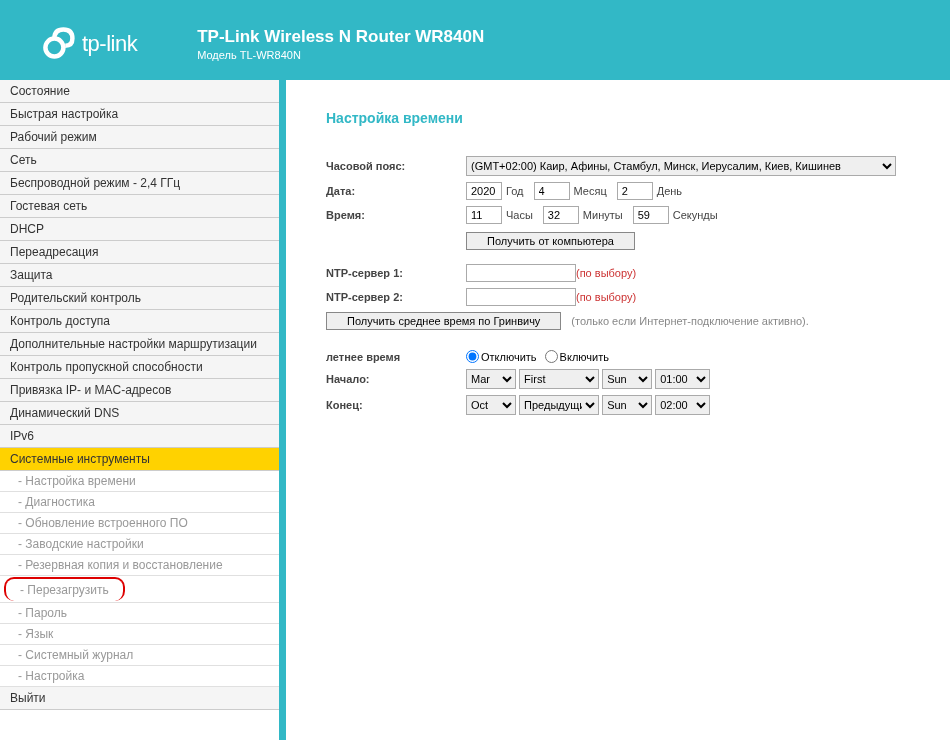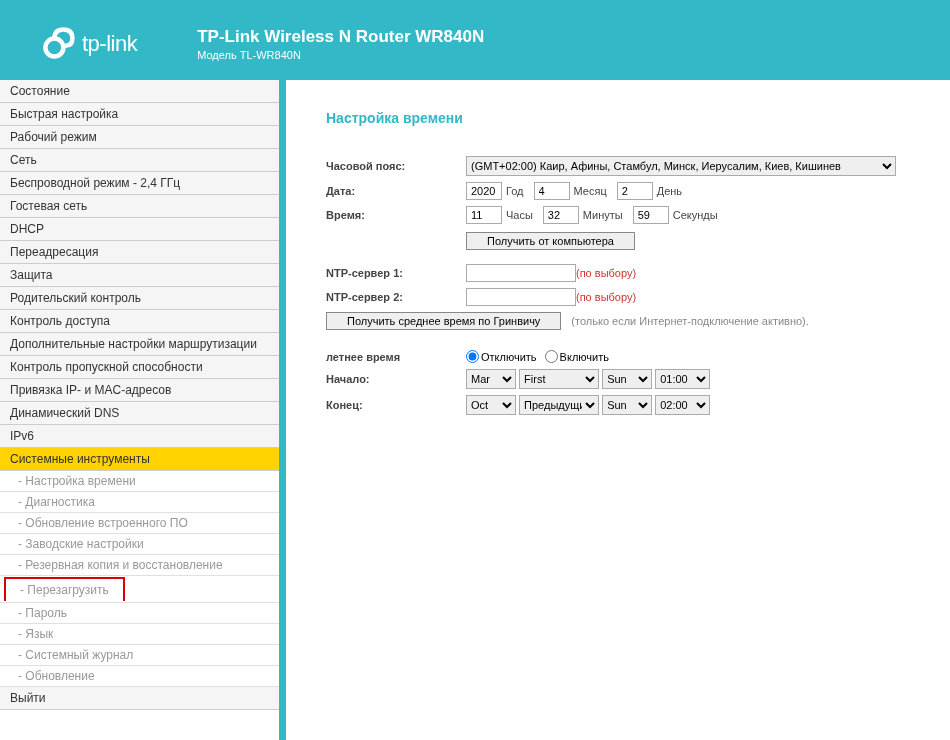--- a/index.html
+++ b/index.html
@@ -9,21 +9,21 @@
 .logo svg { width: 36px; height: 36px; margin-right: 6px; }
 .logo-text { font-size: 22px; font-weight: 400; letter-spacing: -0.5px; }
 .title-block { margin-left: 60px; color: #fff; }
 .title-block .main { font-size: 17px; font-weight: bold; }
 .title-block .sub { font-size: 11px; margin-top: 2px; }
 .container { display: flex; height: calc(100% - 80px); }
 .sidebar { width: 280px; background: #fff; border-right: 1px solid #32b8c6; overflow-y: auto; }
 .menu-item { padding: 4px 10px; border-bottom: 1px solid #ccc; background: #f5f5f5; color: #333; cursor: pointer; font-size: 12px; }
 .menu-item.active { background: #ffd200; }
 .sub-item { padding: 3px 10px 3px 18px; border-bottom: 1px solid #e0e0e0; color: #999; cursor: pointer; font-size: 12px; background: #fff; }
-.sub-item.highlight { border: 2px solid #d00; border-radius: 0; padding: 4px 14px; margin: 1px 4px; display: inline-block; }
+.sub-item.highlight { border: 2px solid #d00; border-radius: 10px; padding: 4px 14px; margin: 1px 4px; display: inline-block; }
 .sub-wrap { border-bottom: 1px solid #e0e0e0; }
 .sub-wrap .sub-item.highlight { border-bottom: none; }
 .content { flex: 1; padding: 30px 20px 20px 40px; position: relative; }
 .page-title { color: #32b8c6; font-size: 14px; font-weight: bold; margin-bottom: 30px; }
 .form-row { display: flex; align-items: center; margin-bottom: 6px; font-size: 11px; }
 .form-row .label { width: 140px; font-weight: bold; color: #444; }
 .form-row input[type=text] { border: 1px solid #aaa; height: 18px; padding: 0 4px; font-size: 11px; }
 .form-row select { border: 1px solid #aaa; height: 20px; font-size: 11px; background: #efefef; }
 .tz-select { width: 430px; background: #efefef; }
 .short { width: 36px; text-align: left; }
@@ -79,21 +79,21 @@
     <div class="menu-item active">Системные инструменты</div>
     <div class="sub-item">- Настройка времени</div>
     <div class="sub-item">- Диагностика</div>
     <div class="sub-item">- Обновление встроенного ПО</div>
     <div class="sub-item">- Заводские настройки</div>
     <div class="sub-item">- Резервная копия и восстановление</div>
     <div class="sub-wrap"><span class="sub-item highlight">- Перезагрузить</span></div>
     <div class="sub-item">- Пароль</div>
     <div class="sub-item">- Язык</div>
     <div class="sub-item">- Системный журнал</div>
-    <div class="sub-item">- Обновление</div>
+    <div class="sub-item">- Настройка</div>
     <div class="menu-item">Выйти</div>
   </div>
 
   <div class="divider"></div>
 
   <div class="content">
     <div class="page-title">Настройка времени</div>
 
     <div class="form-row">
       <span class="label">Часовой пояс:</span>

